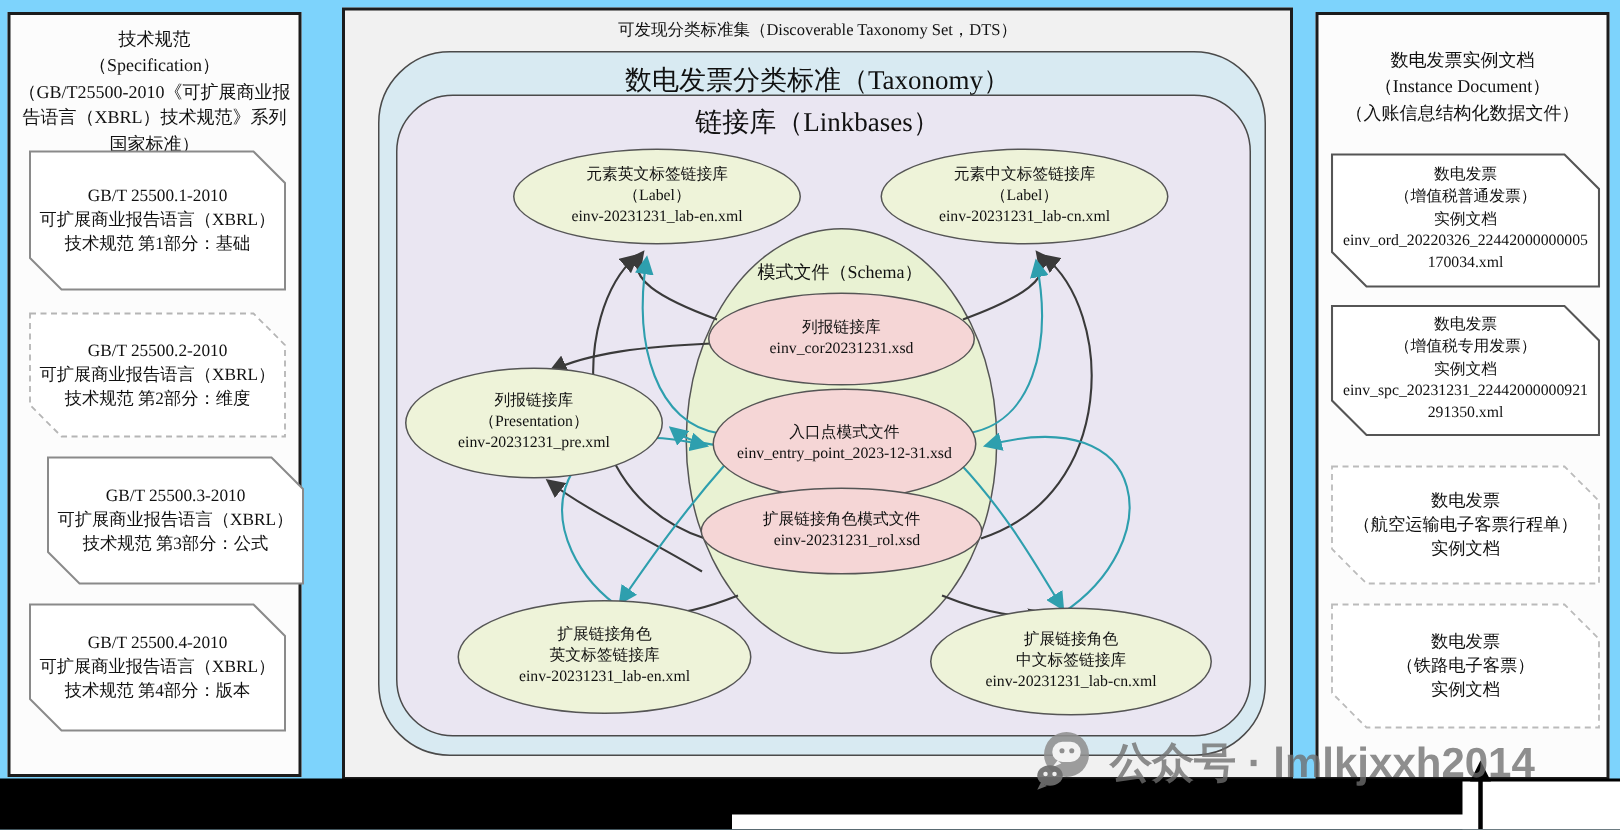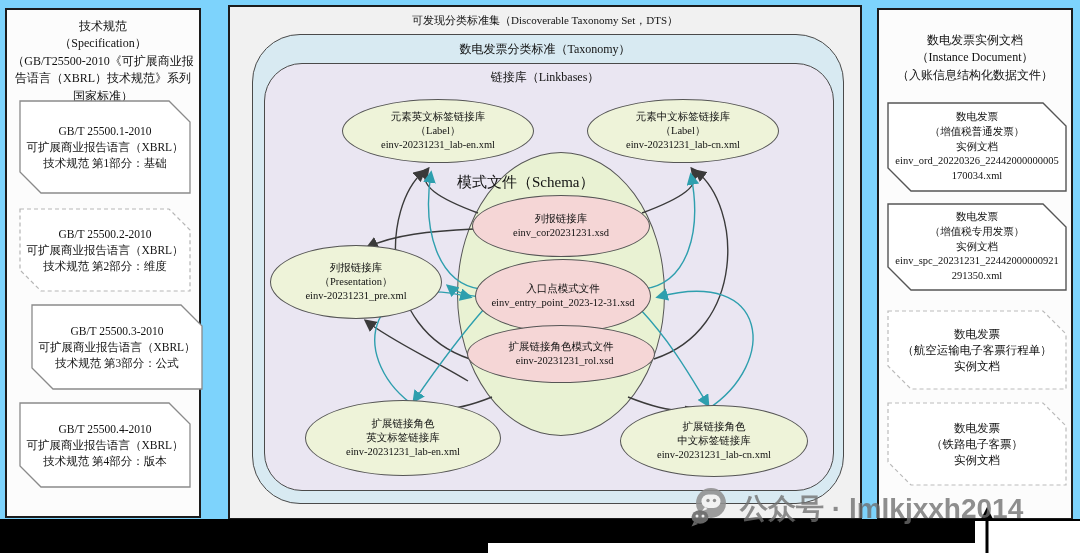--- a/index.html
+++ b/index.html
@@ -7,28 +7,28 @@
          font-family:"Liberation Serif","DejaVu Serif",serif;color:#111;padding-left:12px;}
   .panel{position:absolute;background:#fcfcfc;border:2px solid #1c1c1c;box-sizing:border-box;}
   .panel-title{position:absolute;left:4px;right:4px;text-align:center;white-space:pre-line;
                font-size:12px;line-height:1.45;color:#111;}
   .card{position:absolute;}
   .card svg{position:absolute;left:0;top:0;}
   .card-text{position:absolute;left:6px;right:6px;top:0;bottom:0;display:flex;align-items:center;
              justify-content:center;text-align:center;white-space:pre-line;word-break:break-all;
              font-size:11.5px;line-height:1.4;color:#111;}
   .rrect{position:absolute;box-sizing:border-box;border:1.5px solid #4a4a4a;}
-  .rrect-label{position:absolute;left:0;right:0;top:7px;text-align:center;font-size:12px;color:#111;z-index:7;}
+  .rrect-label{position:absolute;left:0;right:0;top:7px;text-align:center;font-size:18px;color:#111;z-index:7;}
   .ellipse{position:absolute;border-radius:50%;border:1.5px solid #555;box-sizing:border-box;
            display:flex;align-items:center;justify-content:center;text-align:center;
            white-space:pre-line;font-size:10.5px;line-height:1.32;padding:3px 8px;z-index:6;}
   .node-green{background:#eef3d9;}
   .node-pink{background:#f5d6d6;}
   .schema-big{position:absolute;border-radius:50%;border:1.5px solid #555;background:#e9f2d3;z-index:4;}
-  .schema-label{position:absolute;font-size:15px;z-index:5;color:#111;}
+  .schema-label{position:absolute;text-align:center;font-size:12px;z-index:5;color:#111;}
   .arrows{position:absolute;left:0;top:0;z-index:5;pointer-events:none;}
   .watermark{position:absolute;left:688px;top:486px;display:flex;align-items:flex-end;gap:10px;z-index:60;
              font-family:"Liberation Sans","DejaVu Sans",sans-serif;font-size:28px;font-weight:bold;
              color:rgba(110,110,110,0.78);}
   .bottom-band{position:absolute;left:0;top:519px;width:1080px;height:34px;background:#000;z-index:40;}
   .bottom-white-1{position:absolute;left:488px;top:543px;width:592px;height:10px;background:#fff;z-index:41;}
   .bottom-white-2{position:absolute;left:975px;top:521px;width:105px;height:32px;background:#fff;z-index:41;}
   .up-arrow{position:absolute;left:972px;top:505px;z-index:45;}
 </style>
 </head>

